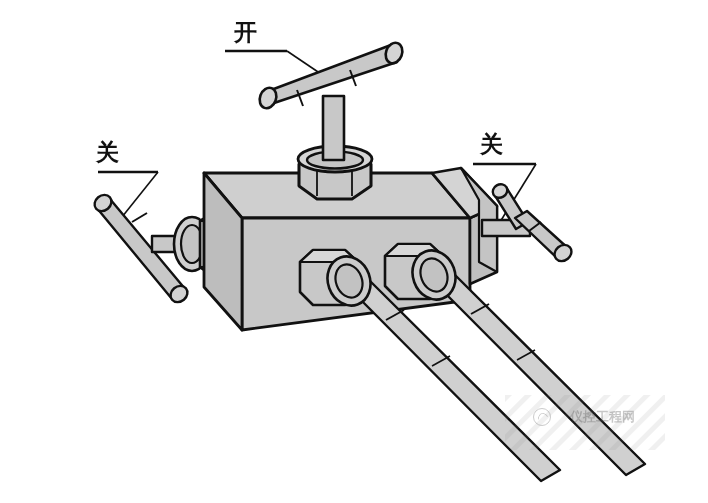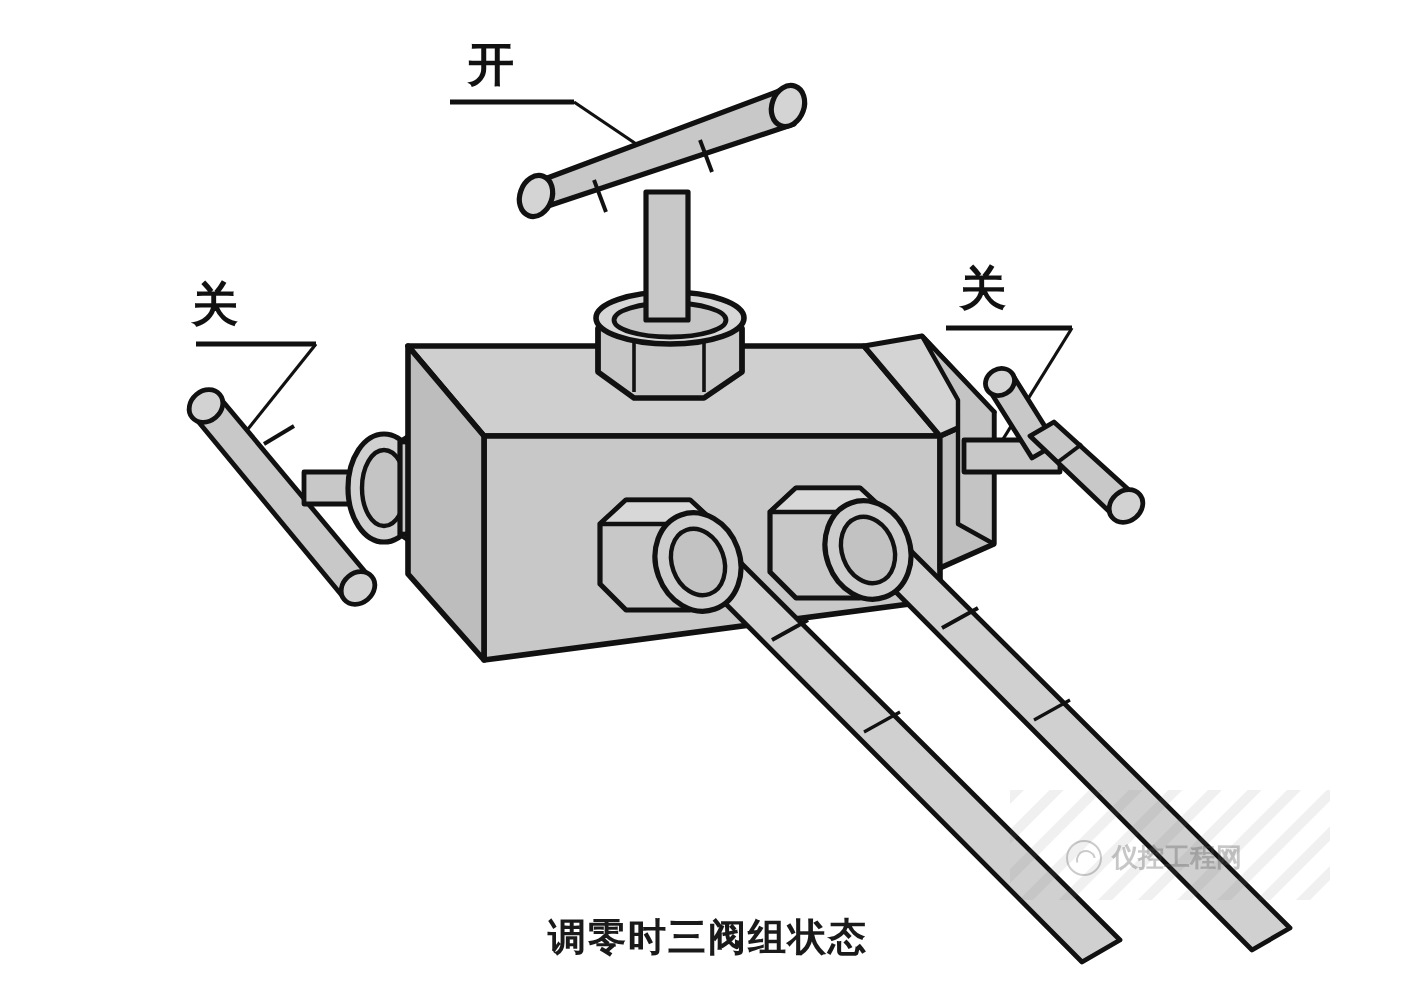--- a/index.html
+++ b/index.html
@@ -46,22 +46,22 @@
     font-weight: 700;
     fill: #111111;
   }
   .watermark {
     position: absolute;
     left: 533px;
     top: 408px;
     width: 110px;
     height: 30px;
     display: flex;
-    align-items: flex-end;
-    gap: 5px;
+    align-items: flex-start;
+    gap: 19px;
     opacity: 0.30;
     pointer-events: none;
   }
   .watermark .wm-logo {
     width: 18px; height: 18px;
     border-radius: 50%;
     border: 1.6px solid #555;
     position: relative;
     flex: 0 0 auto;
   }
@@ -238,15 +238,14 @@
   <div class="wm-hatch">
     <svg width="160" height="55" viewBox="0 0 160 55">
       <rect width="160" height="55" fill="url(#hatchPattern)" opacity="0.5"></rect>
     </svg>
   </div>
   <div class="watermark">
     <span class="wm-logo"></span>
     <span class="wm-text">仪控工程网</span>
   </div>
 
-  <div class="caption">调零时三阀组状态</div>
 
 </div>
 
 </body></html>

